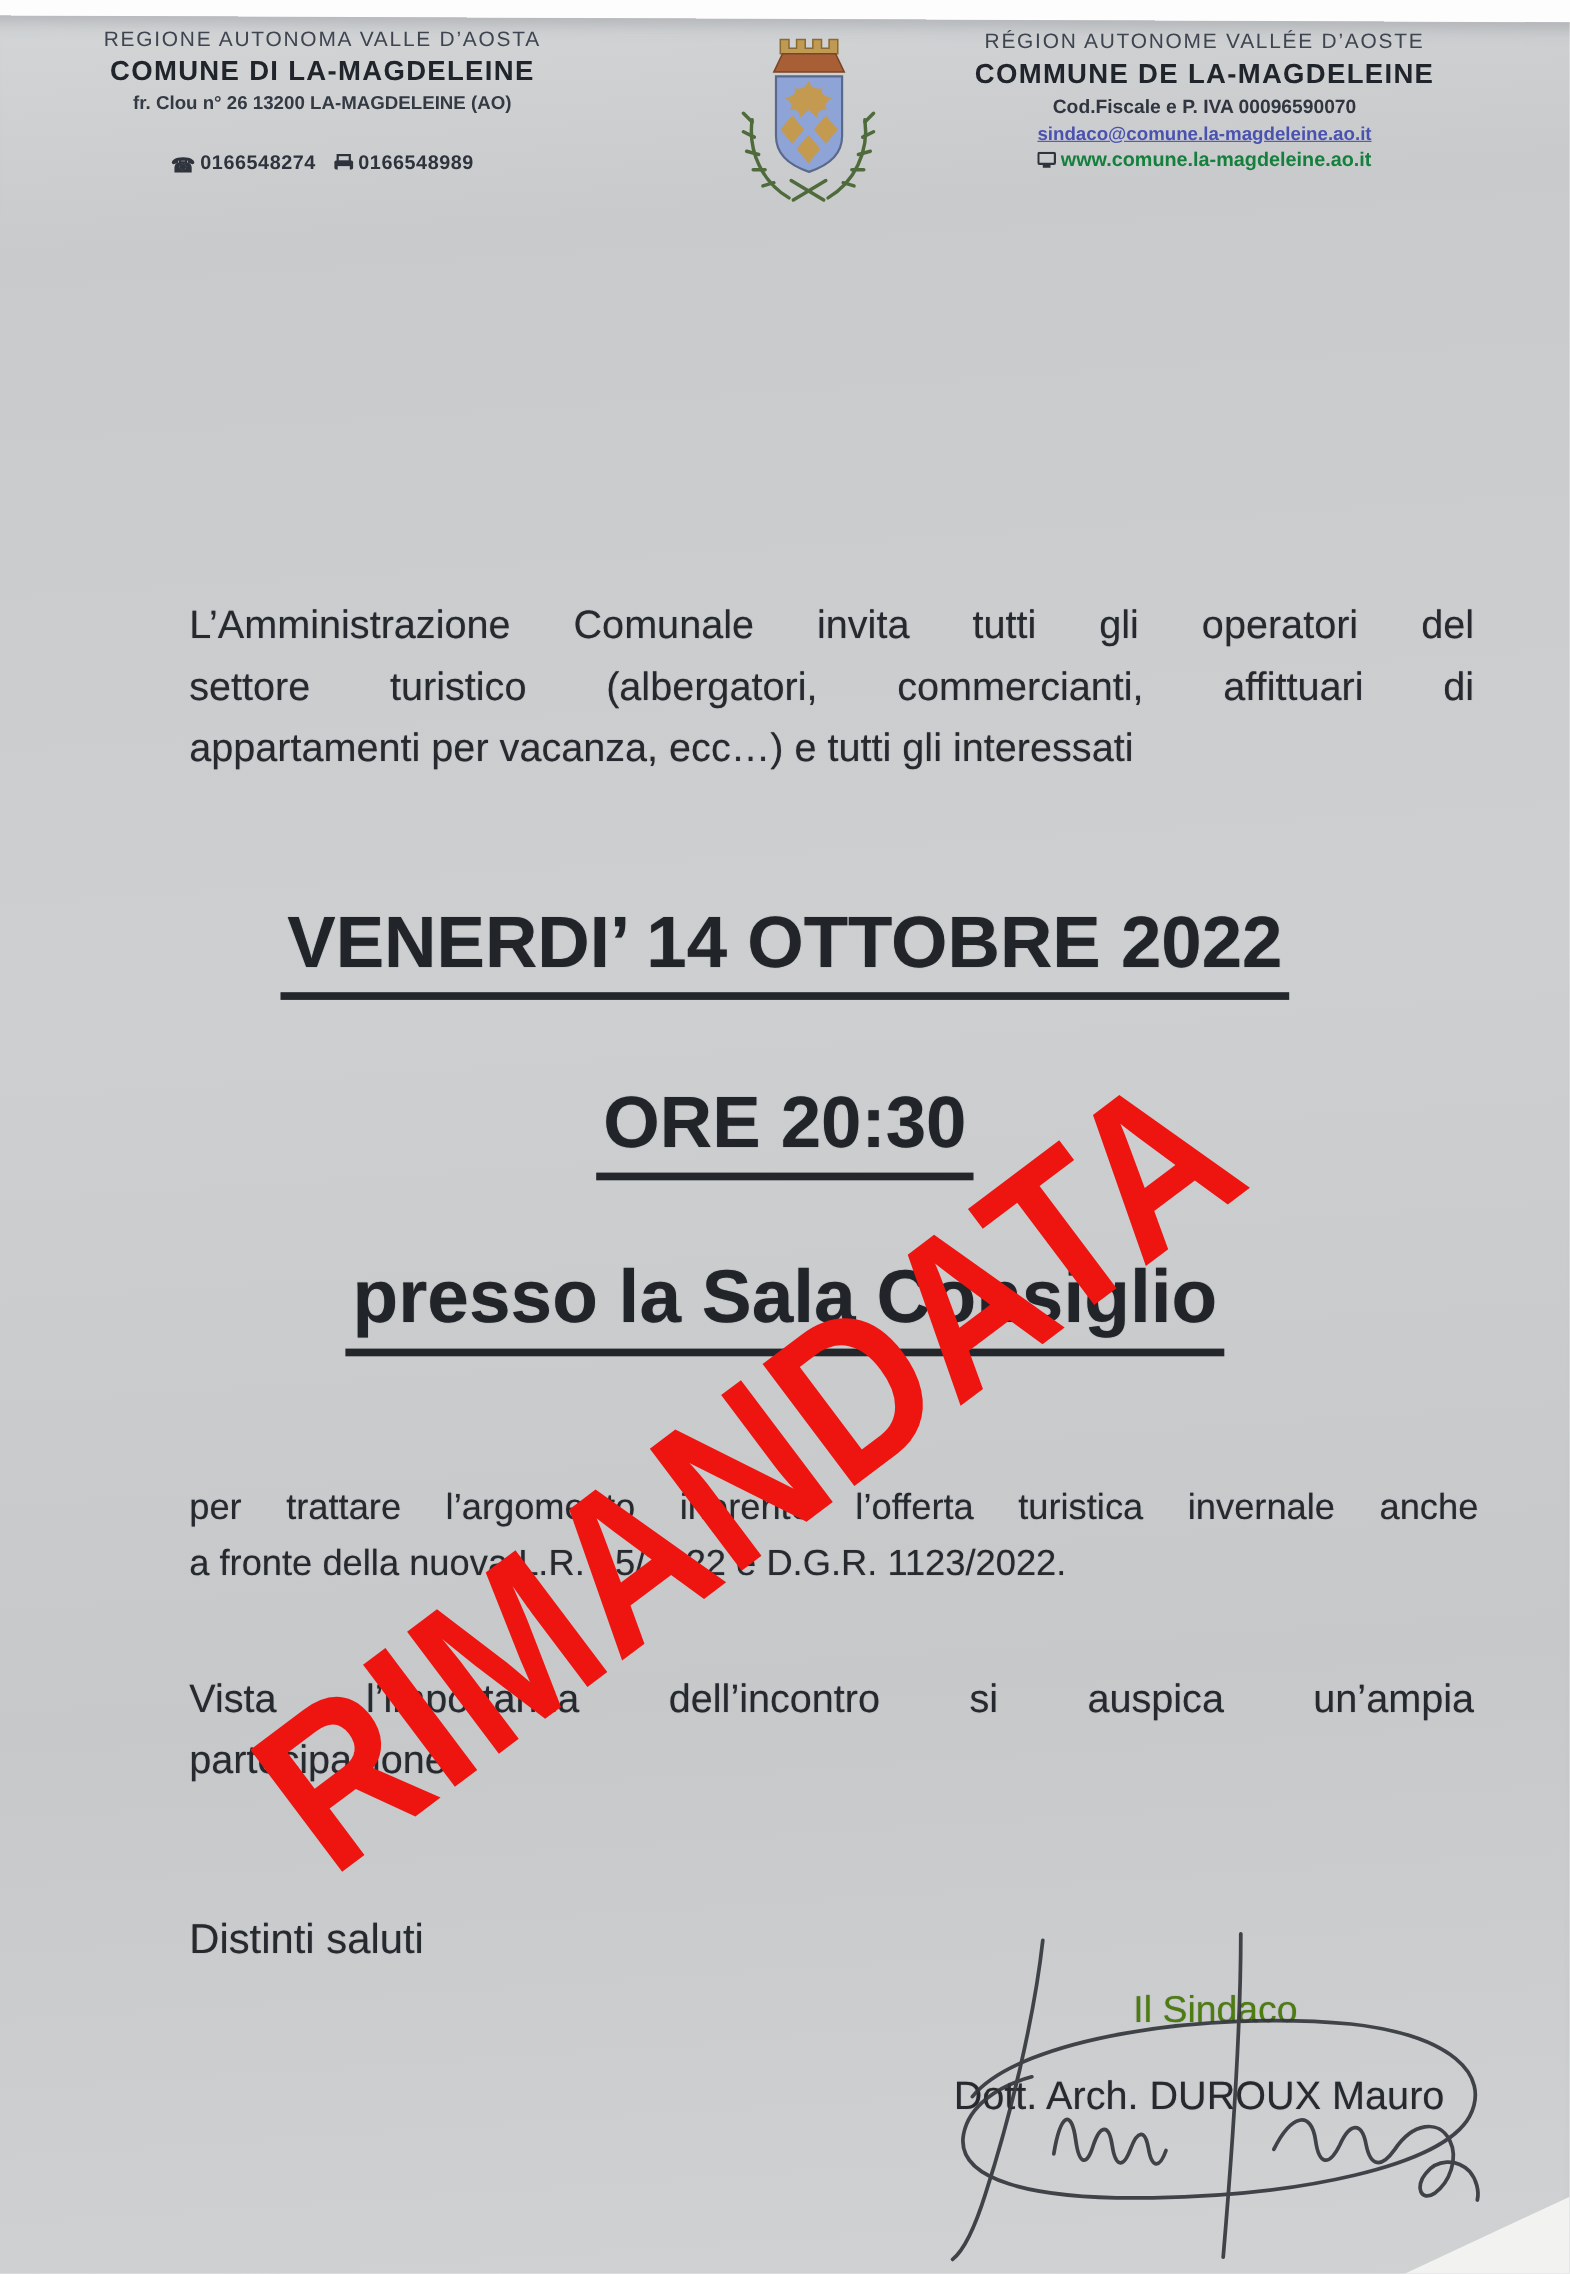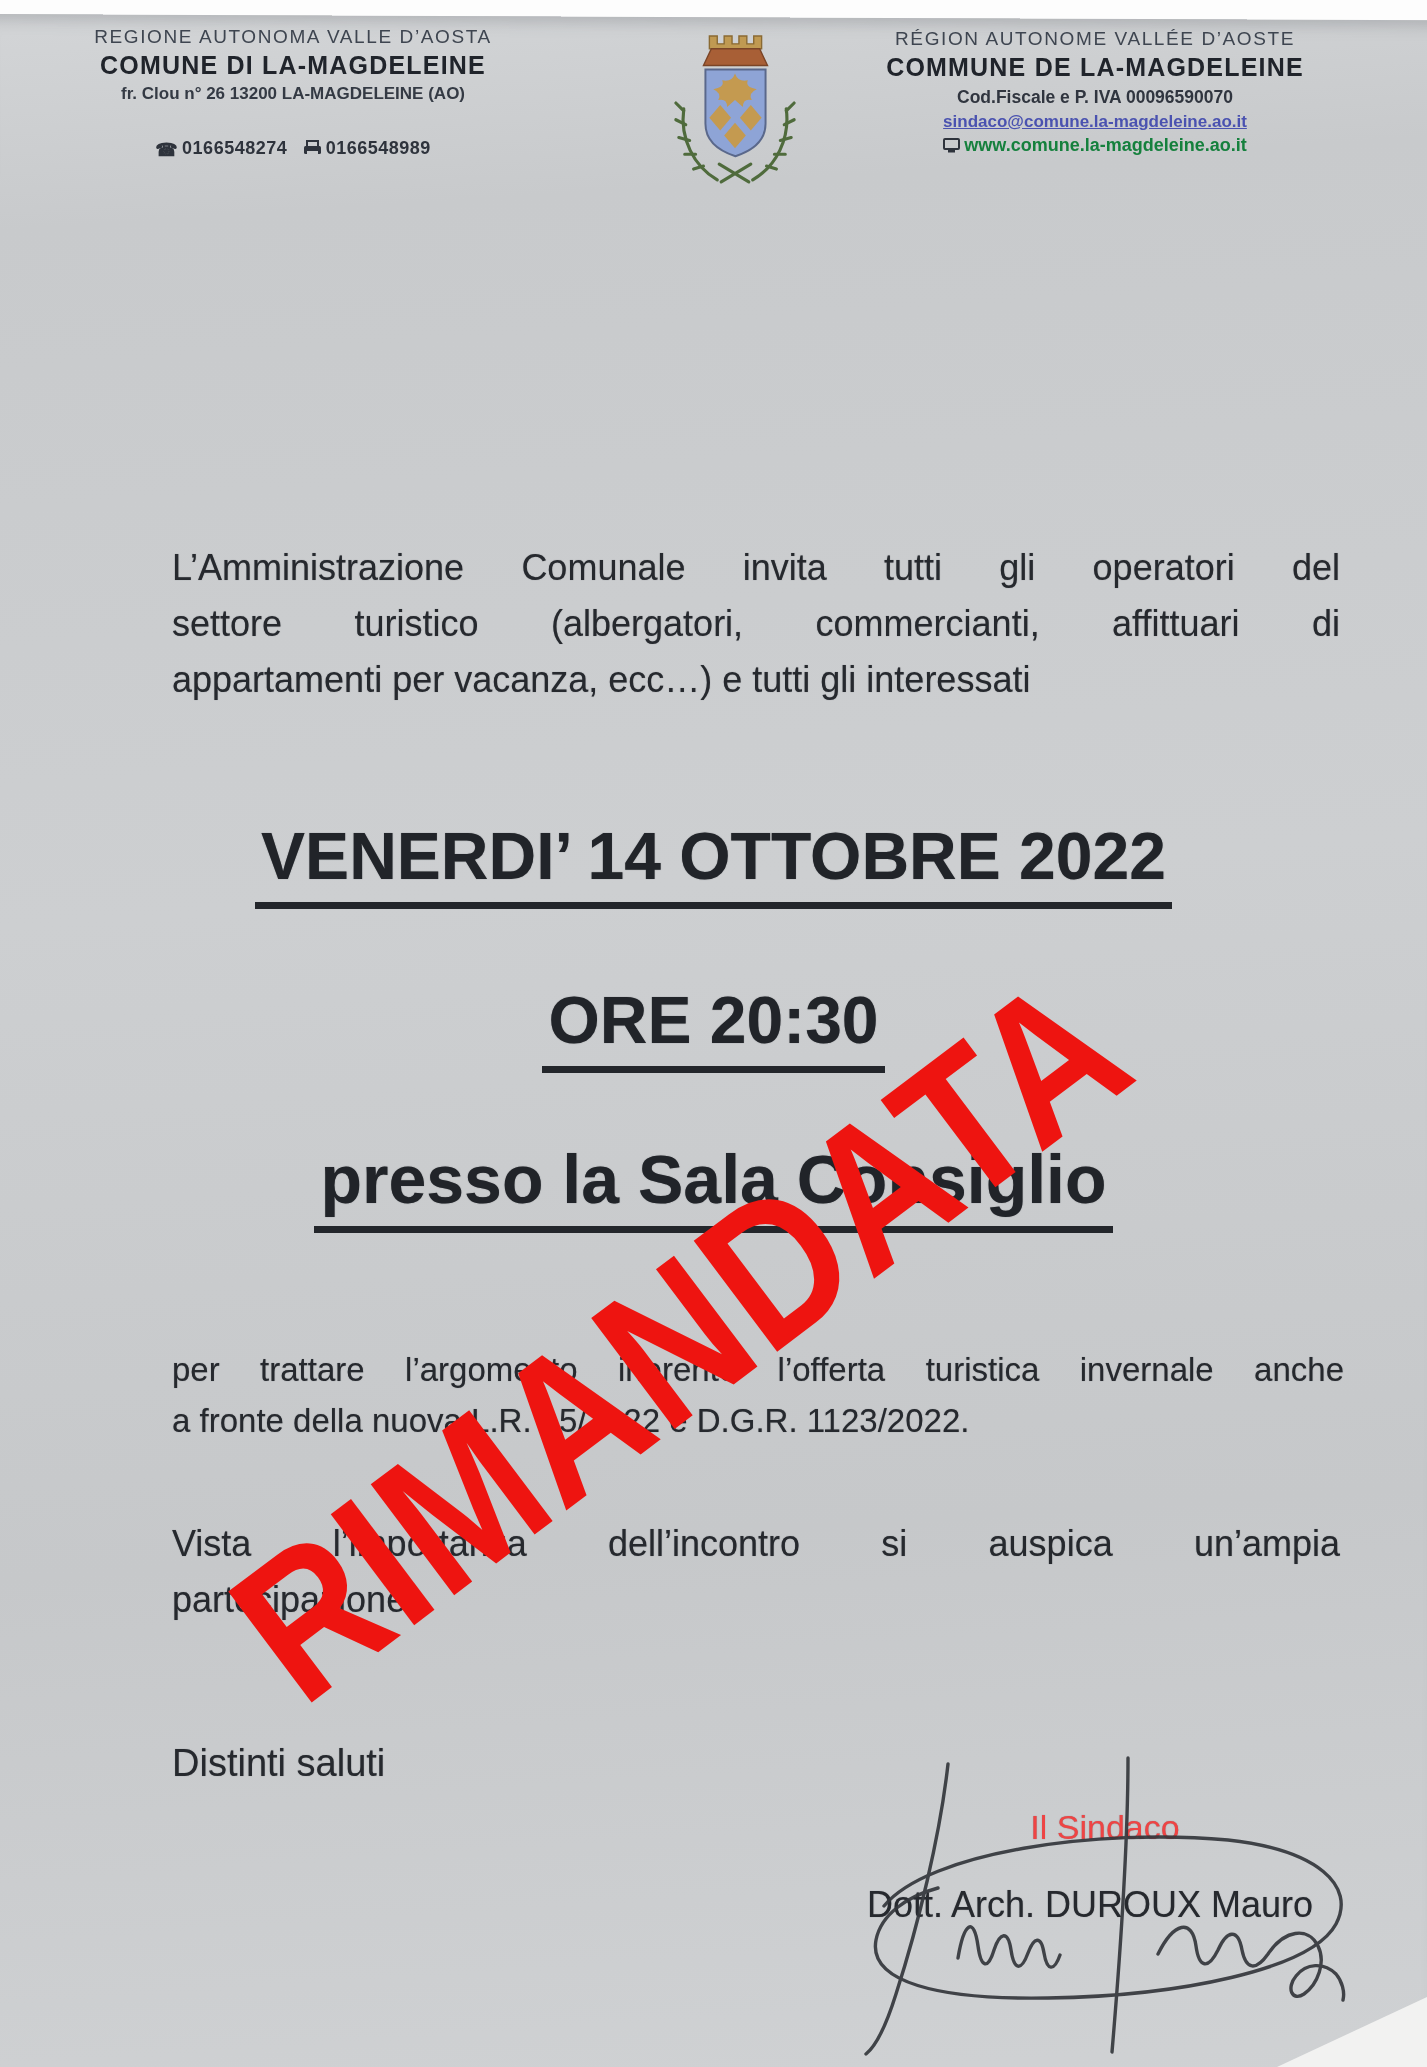--- a/index.html
+++ b/index.html
@@ -54,21 +54,21 @@
   .para{position:absolute;color:#26292e;text-shadow:0 0 1px rgba(40,44,50,.45);}
   .p1{left:172px;top:540px;width:1168px;font-size:36px;line-height:56px;}
   .p2{left:172px;top:1344px;width:1172px;font-size:33px;line-height:51px;}
   .p3{left:172px;top:1516px;width:1168px;font-size:36px;line-height:56px;}
   .jline{text-align:justify;text-align-last:justify;}
   .lline{text-align:right;text-align-last:left;}
   .closing{left:172px;top:1742px;width:600px;font-size:38px;}
 
   
   .sig-role{position:absolute;left:950px;top:1808px;width:310px;text-align:center;
-    font-size:34px;color:#ef4444;text-shadow:0 0 1px rgba(40,44,50,.45);}
+    font-size:34px;color:#4d7c0f;text-shadow:0 0 1px rgba(40,44,50,.45);}
   .sig-name{position:absolute;left:800px;top:1884px;width:580px;text-align:center;
     font-size:36px;color:#26292e;text-shadow:0 0 1px rgba(40,44,50,.45);}
   .sig-svg{position:absolute;left:796px;top:1756px;width:570px;height:305px;z-index:4;}
 
   
   .stamp{
     position:absolute;left:118px;top:1248px;width:1124px;
     text-align:center;font-size:180px;line-height:1;font-weight:bold;
     color:#ee1410;letter-spacing:1px;z-index:6;
     transform:rotate(-37deg) scale(.98,1.12);

